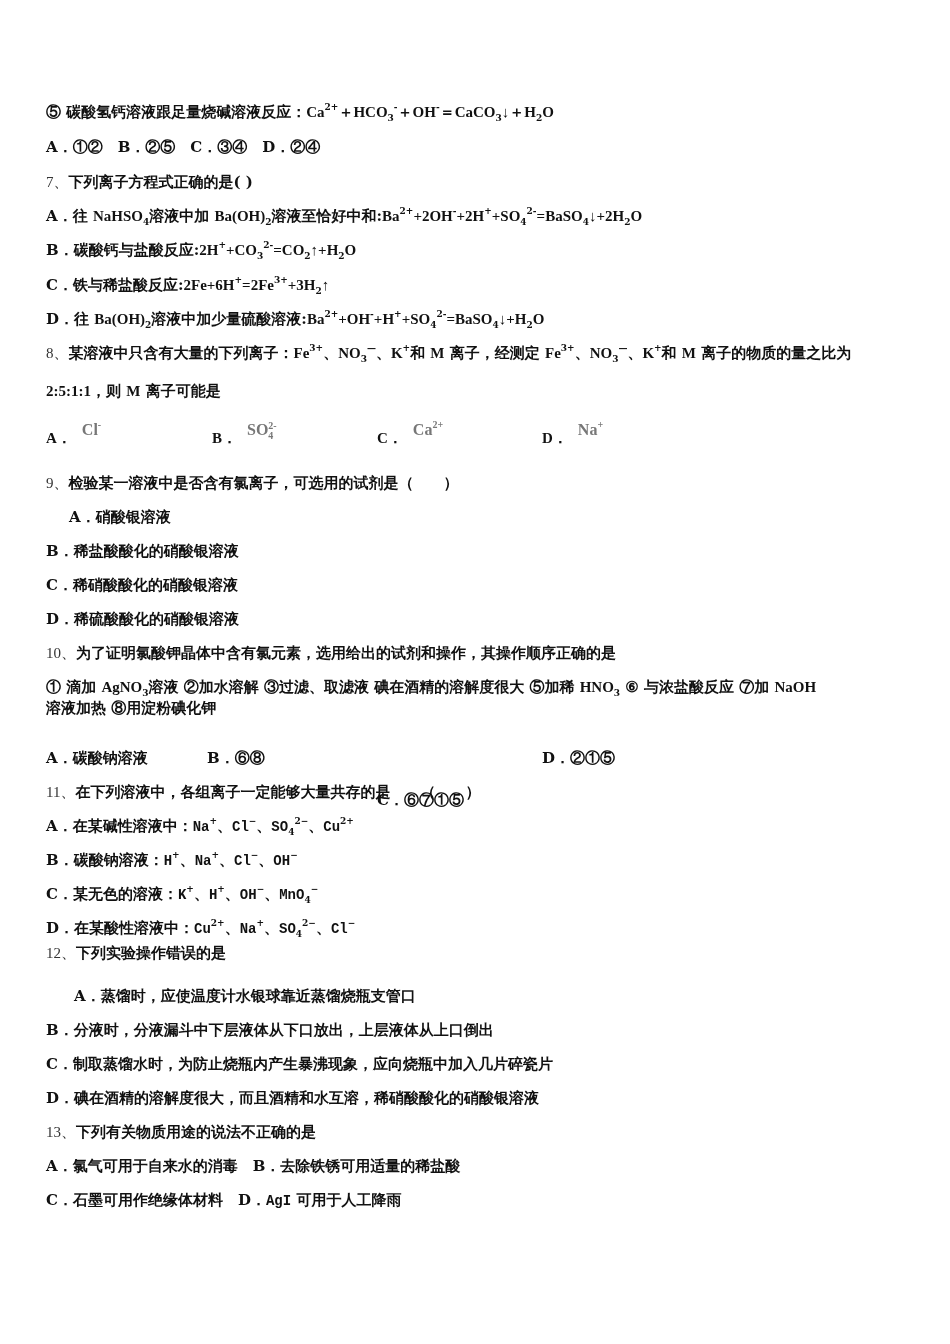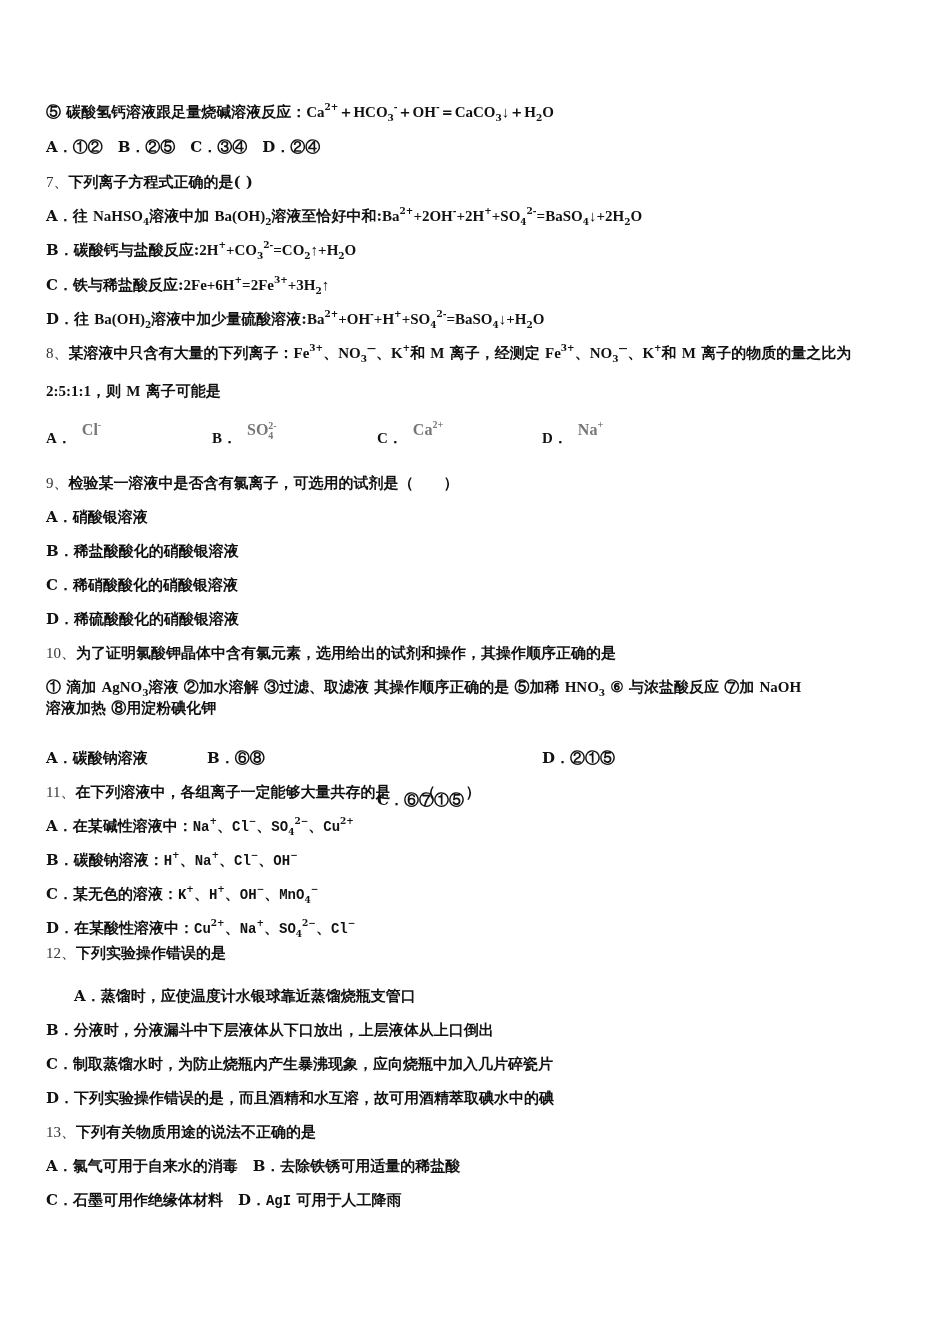--- a/index.html
+++ b/index.html
@@ -79,37 +79,37 @@
       <div class="line" style="top: 102px;"><span class="seg">⑤ 碳酸氢钙溶液跟足量烧碱溶液反应：</span><span class="seg latin">Ca</span><sup class="seg">2+</sup><span class="seg latin">＋HCO</span><sub class="seg">3</sub><sup class="seg">-</sup><span class="seg latin">＋OH</span><sup class="seg">-</sup><span class="seg latin">＝CaCO</span><sub class="seg">3</sub><span class="seg latin">↓＋H</span><sub class="seg">2</sub><span class="seg latin">O</span></div>
       <div class="line" style="top: 137px;"><span class="seg">A．①②　B．②⑤　C．③④　D．②④</span></div>
       <div class="line" style="top: 172px;"><span class="seg num">7、</span><span class="seg">下列离子方程式正确的是( )</span></div>
       <div class="line" style="top: 206px;"><span class="seg">A．往 </span><span class="seg latin">NaHSO</span><sub class="seg">4</sub><span class="seg">溶液中加 </span><span class="seg latin">Ba(OH)</span><sub class="seg">2</sub><span class="seg">溶液至恰好中和:</span><span class="seg latin">Ba</span><sup class="seg">2+</sup><span class="seg latin">+2OH</span><sup class="seg">-</sup><span class="seg latin">+2H</span><sup class="seg">+</sup><span class="seg latin">+SO</span><sub class="seg">4</sub><sup class="seg">2-</sup><span class="seg latin">=BaSO</span><sub class="seg">4</sub><span class="seg latin">↓+2H</span><sub class="seg">2</sub><span class="seg latin">O</span></div>
       <div class="line" style="top: 240px;"><span class="seg">B．碳酸钙与盐酸反应:</span><span class="seg latin">2H</span><sup class="seg">+</sup><span class="seg latin">+CO</span><sub class="seg">3</sub><sup class="seg">2-</sup><span class="seg latin">=CO</span><sub class="seg">2</sub><span class="seg latin">↑+H</span><sub class="seg">2</sub><span class="seg latin">O</span></div>
       <div class="line" style="top: 275px;"><span class="seg">C．铁与稀盐酸反应:</span><span class="seg latin">2Fe+6H</span><sup class="seg">+</sup><span class="seg latin">=2Fe</span><sup class="seg">3+</sup><span class="seg latin">+3H</span><sub class="seg">2</sub><span class="seg latin">↑</span></div>
       <div class="line" style="top: 309px;"><span class="seg">D．往 </span><span class="seg latin">Ba(OH)</span><sub class="seg">2</sub><span class="seg">溶液中加少量硫酸溶液:</span><span class="seg latin">Ba</span><sup class="seg">2+</sup><span class="seg latin">+OH</span><sup class="seg">-</sup><span class="seg latin">+H</span><sup class="seg">+</sup><span class="seg latin">+SO</span><sub class="seg">4</sub><sup class="seg">2-</sup><span class="seg latin">=BaSO</span><sub class="seg">4</sub><span class="seg latin">↓+H</span><sub class="seg">2</sub><span class="seg latin">O</span></div>
       <div class="line" style="top: 343px;"><span class="seg num">8、</span><span class="seg">某溶液中只含有大量的下列离子：</span><span class="seg latin">Fe</span><sup class="seg">3+</sup><span class="seg">、</span><span class="seg latin">NO</span><sub class="seg">3</sub><sup class="seg">—</sup><span class="seg">、</span><span class="seg latin">K</span><sup class="seg">+</sup><span class="seg">和 </span><span class="seg latin">M</span><span class="seg"> 离子，经测定 </span><span class="seg latin">Fe</span><sup class="seg">3+</sup><span class="seg">、</span><span class="seg latin">NO</span><sub class="seg">3</sub><sup class="seg">—</sup><span class="seg">、</span><span class="seg latin">K</span><sup class="seg">+</sup><span class="seg">和 </span><span class="seg latin">M</span><span class="seg"> 离子的物质的量之比为</span></div>
       <div class="line" style="top: 381px;"><span class="seg latin">2:5:1:1</span><span class="seg">，则 </span><span class="seg latin">M</span><span class="seg"> 离子可能是</span></div>
       <div class="line" style="top: 473px;"><span class="seg num">9、</span><span class="seg">检验某一溶液中是否含有氯离子，可选用的试剂是（　　）</span></div>
-      <div class="line" style="top: 507px;"><span class="seg">A．硝酸银溶液</span></div>
+      <div class="line" style="top: 507px; margin-left: 23px;"><span class="seg">A．硝酸银溶液</span></div>
       <div class="line" style="top: 541px;"><span class="seg">B．稀盐酸酸化的硝酸银溶液</span></div>
       <div class="line" style="top: 575px;"><span class="seg">C．稀硝酸酸化的硝酸银溶液</span></div>
       <div class="line" style="top: 609px;"><span class="seg">D．稀硫酸酸化的硝酸银溶液</span></div>
       <div class="line" style="top: 643px; text-align: right;"><span class="seg num">10、</span><span class="seg">为了证明氯酸钾晶体中含有氯元素，选用给出的试剂和操作，其操作顺序正确的是</span></div>
-      <div class="line" style="top: 677px;"><span class="seg">① 滴加 </span><span class="seg latin">AgNO</span><sub class="seg">3</sub><span class="seg">溶液 ②加水溶解 ③过滤、取滤液 其操作顺序正确的是 ⑤加稀 </span><span class="seg latin">HNO</span><sub class="seg">3</sub><span class="seg"> ⑥ 与浓盐酸反应 ⑦加 </span><span class="seg latin">NaOH</span></div>
+      <div class="line" style="top: 677px;"><span class="seg">① 滴加 </span><span class="seg latin">AgNO</span><sub class="seg">3</sub><span class="seg">溶液 ②加水溶解 ③过滤、取滤液 碘在酒精的溶解度很大 ⑤加稀 </span><span class="seg latin">HNO</span><sub class="seg">3</sub><span class="seg"> ⑥ 与浓盐酸反应 ⑦加 </span><span class="seg latin">NaOH</span></div>
       <div class="line" style="top: 698px;"><span class="seg">溶液加热 ⑧用淀粉碘化钾</span></div>
       <div class="line" style="top: 782px;"><span class="seg num">11、</span><span class="seg">在下列溶液中，各组离子一定能够大量共存的是　　（　　）</span></div>
       <div class="line" style="top: 816px;"><span class="seg">A．在某碱性溶液中：</span><span class="seg mono">Na</span><sup class="seg">+</sup><span class="seg">、</span><span class="seg mono">Cl</span><sup class="seg">−</sup><span class="seg">、</span><span class="seg mono">SO</span><sub class="seg">4</sub><sup class="seg">2−</sup><span class="seg">、</span><span class="seg mono">Cu</span><sup class="seg">2+</sup></div>
       <div class="line" style="top: 850px;"><span class="seg">B．碳酸钠溶液：</span><span class="seg mono">H</span><sup class="seg">+</sup><span class="seg">、</span><span class="seg mono">Na</span><sup class="seg">+</sup><span class="seg">、</span><span class="seg mono">Cl</span><sup class="seg">−</sup><span class="seg">、</span><span class="seg mono">OH</span><sup class="seg">−</sup></div>
       <div class="line" style="top: 884px;"><span class="seg">C．某无色的溶液：</span><span class="seg mono">K</span><sup class="seg">+</sup><span class="seg">、</span><span class="seg mono">H</span><sup class="seg">+</sup><span class="seg">、</span><span class="seg mono">OH</span><sup class="seg">−</sup><span class="seg">、</span><span class="seg mono">MnO</span><sub class="seg">4</sub><sup class="seg">−</sup></div>
       <div class="line" style="top: 918px;"><span class="seg">D．在某酸性溶液中：</span><span class="seg mono">Cu</span><sup class="seg">2+</sup><span class="seg">、</span><span class="seg mono">Na</span><sup class="seg">+</sup><span class="seg">、</span><span class="seg mono">SO</span><sub class="seg">4</sub><sup class="seg">2−</sup><span class="seg">、</span><span class="seg mono">Cl</span><sup class="seg">−</sup></div>
       <div class="line" style="top: 943px;"><span class="seg num">12、</span><span class="seg">下列实验操作错误的是</span></div>
       <div class="line" style="top: 986px; margin-left: 28px;"><span class="seg">A．蒸馏时，应使温度计水银球靠近蒸馏烧瓶支管口</span></div>
       <div class="line" style="top: 1020px;"><span class="seg">B．分液时，分液漏斗中下层液体从下口放出，上层液体从上口倒出</span></div>
       <div class="line" style="top: 1054px;"><span class="seg">C．制取蒸馏水时，为防止烧瓶内产生暴沸现象，应向烧瓶中加入几片碎瓷片</span></div>
-      <div class="line" style="top: 1088px;"><span class="seg">D．下列实验操作错误的是，而且酒精和水互溶，故可用酒精萃取碘水中的碘</span></div>
+      <div class="line" style="top: 1088px;"><span class="seg">D．碘在酒精的溶解度很大，而且酒精和水互溶，稀硝酸酸化的硝酸银溶液</span></div>
       <div class="line" style="top: 1122px;"><span class="seg num">13、</span><span class="seg">下列有关物质用途的说法不正确的是</span></div>
       <div class="line" style="top: 1156px;"><span class="seg">A．氯气可用于自来水的消毒　B．去除铁锈可用适量的稀盐酸</span></div>
       <div class="line" style="top: 1190px;"><span class="seg">C．石墨可用作绝缘体材料　D．</span><span class="seg mono">AgI</span><span class="seg"> 可用于人工降雨</span></div>
     </div>
 
   <div class="line q8opts" id="q8opts" style="width: 870px; top: 428px;">
       <span class="opt" style="left: 0px;"><span class="optlabel">A．</span><span class="ion-img"><span>Cl</span><sup>-</sup></span></span>
       <span class="opt" style="left: 166px;"><span class="optlabel">B．</span><span class="ion-img"><span>SO</span><span style="display: inline-block; vertical-align: middle; line-height: 10px; font-size: 10px;"><span style="display: block;">2-</span><span style="display: block;">4</span></span></span></span>
       <span class="opt" style="left: 331px;"><span class="optlabel">C．</span><span class="ion-img"><span>Ca</span><sup>2+</sup></span></span>
       <span class="opt" style="left: 496px;"><span class="optlabel">D．</span><span class="ion-img"><span>Na</span><sup>+</sup></span></span>

